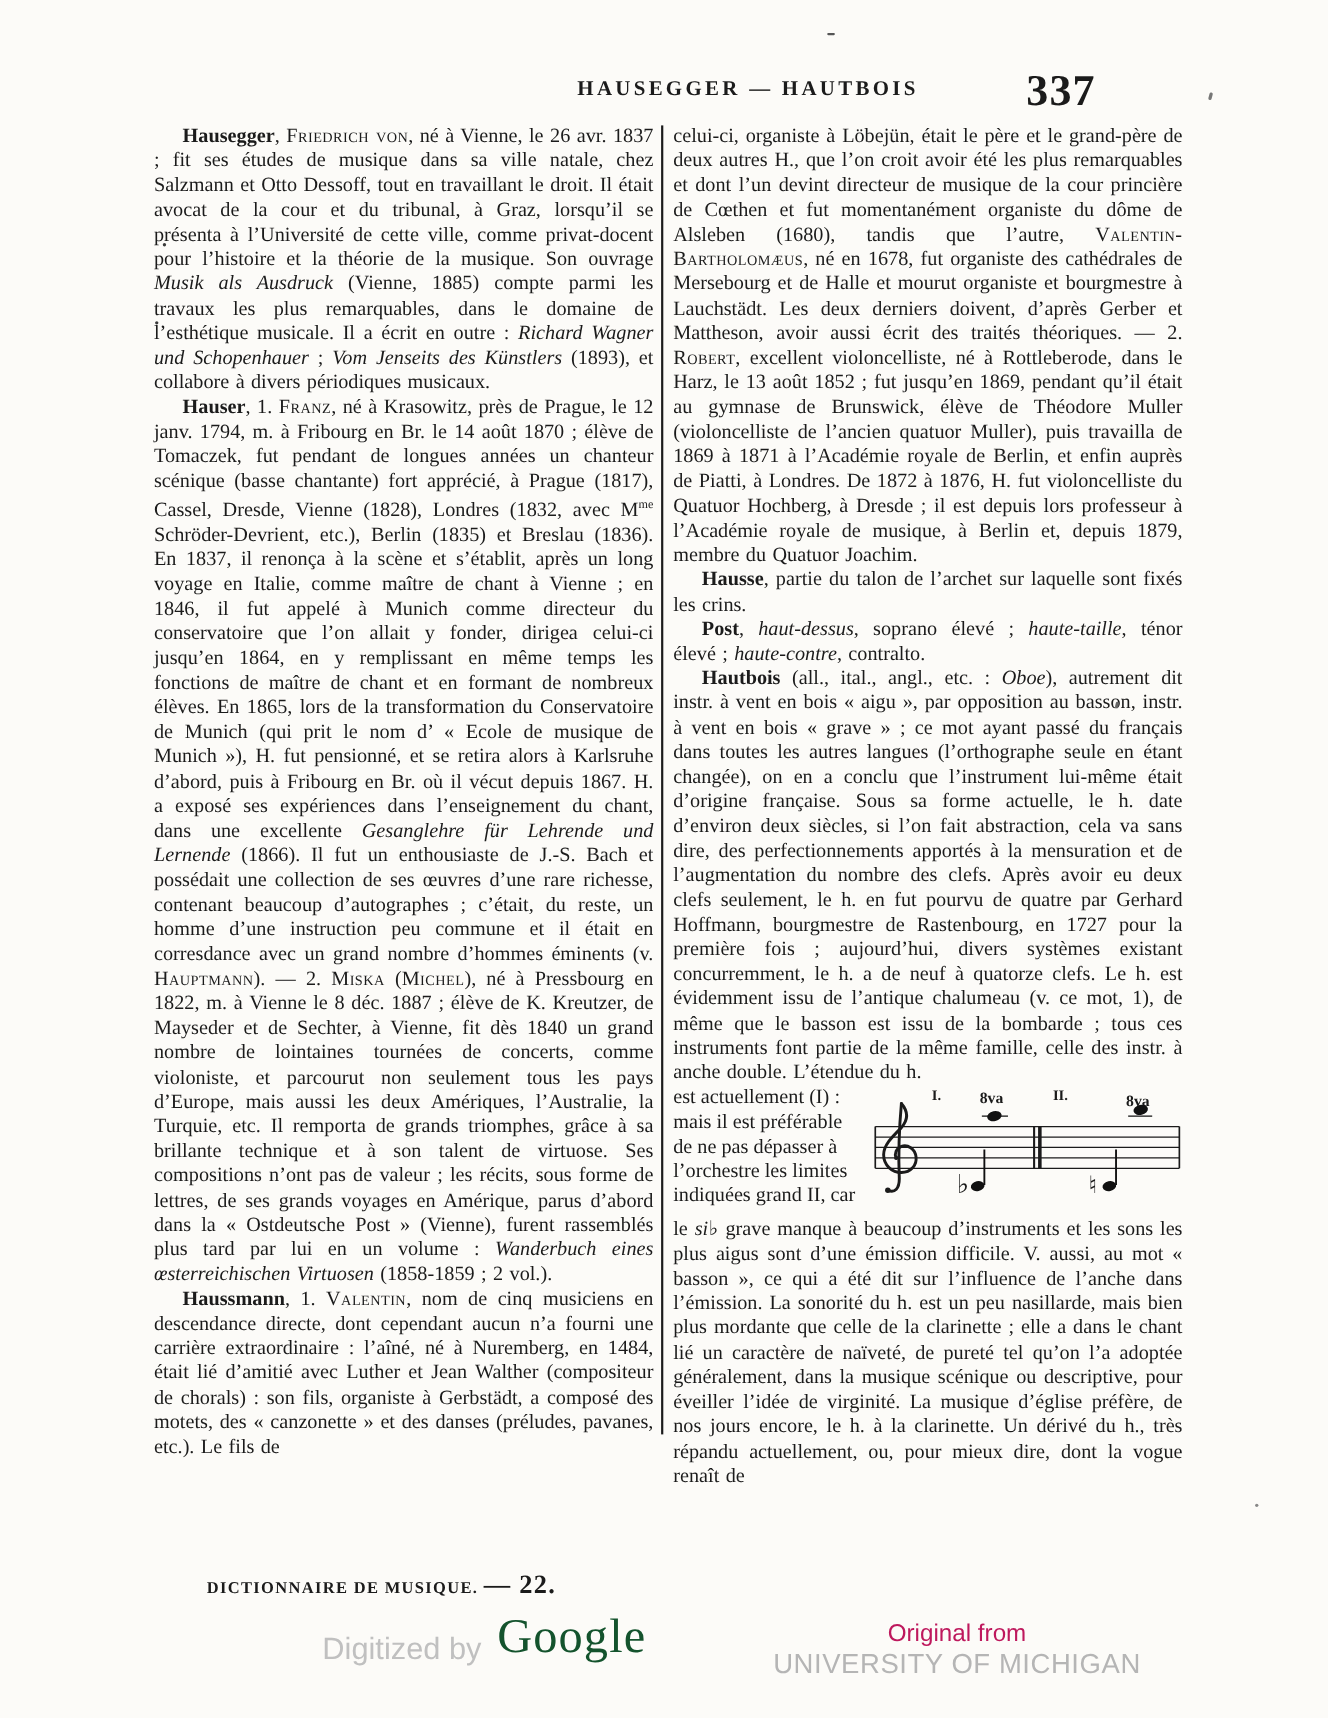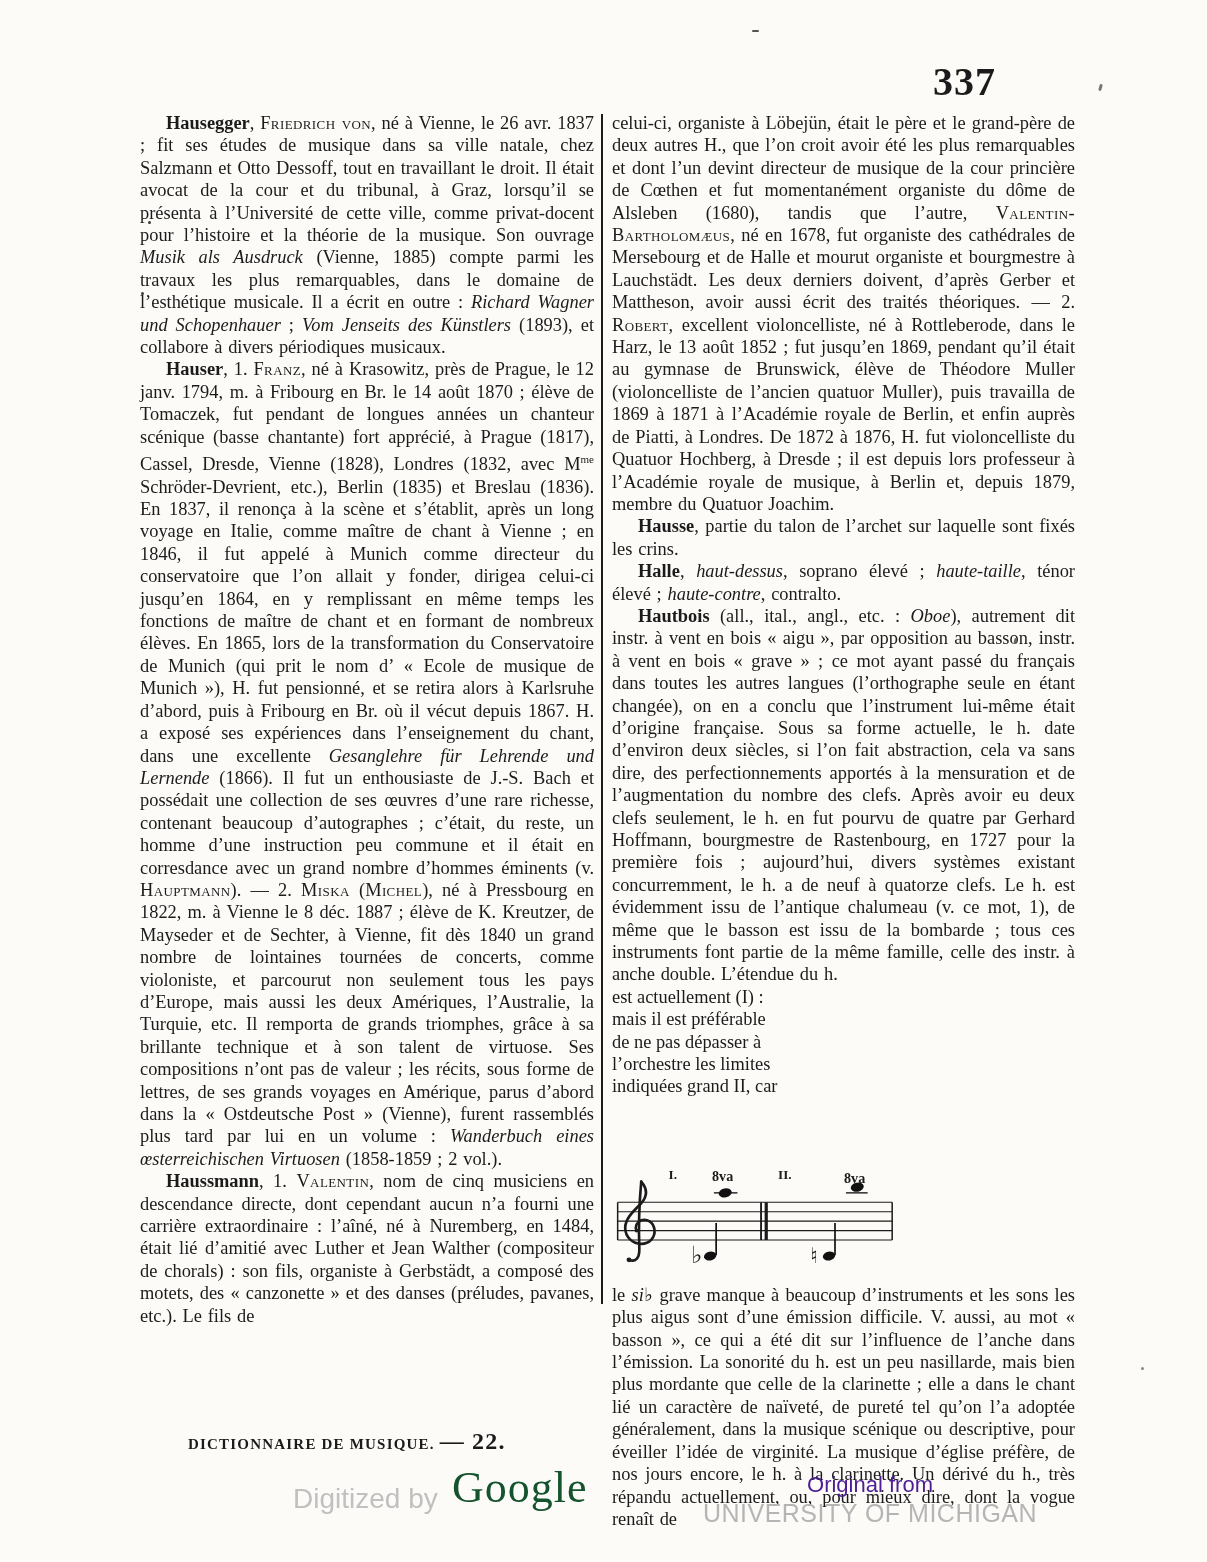--- a/index.html
+++ b/index.html
@@ -28,70 +28,71 @@
     margin:0;text-align:justify;text-indent:26px;
     font-size:18.4px;line-height:22.4px;word-spacing:1.2px;
   }
   .para.no-indent{text-indent:0;}
   .run-n{}
   .run-b{font-weight:bold;}
   .run-i{font-style:italic;}
   .run-sc{font-variant:small-caps;letter-spacing:0.4px;}
   .run-sup{font-size:0.6em;vertical-align:super;}
   
-  .figure-row{display:flex;align-items:flex-start;gap:6px;margin:0;flex-direction:column;}
+  .figure-row{display:flex;align-items:flex-start;gap:6px;margin:0;}
   .wrap-lines{flex:0 0 172px;font-size:18.4px;line-height:22.4px;}
   .wrap-line{white-space:nowrap;}
   .music-figure{flex:1 1 auto;margin-top:0px;}
   
   .footer-signature{
     position:absolute;left:188px;top:1428px;
     font-size:15px;font-weight:bold;letter-spacing:1.2px;
   }
   .footer-signature .sig-num{font-size:24px;}
   .wm{color:#b3b3b3;font-family:"Liberation Sans","DejaVu Sans",sans-serif;}
   .wm-digitized{
     position:absolute;left:293px;top:1483px;font-size:28px;color:#c0c0c0;
   }
   .wm-google{
     position:absolute;left:452px;top:1462px;font-size:44px;color:#14532d;
     font-family:"Liberation Serif","DejaVu Serif",serif;letter-spacing:1px;
   }
   .wm-right{
     position:absolute;left:660px;top:1472px;width:420px;text-align:center;
   }
-  .wm-original{font-size:22px;color:#4c1d95;display:block;line-height:26px;}
+  .wm-original{font-size:22px;color:#be185d;display:block;line-height:26px;}
   .wm-university{font-size:25px;color:#b5b5b5;display:block;line-height:30px;letter-spacing:0.5px;}
   
   .artifact{position:absolute;background:#3a3a3a;border-radius:50%;}
   .a1{left:148px;top:221px;width:3px;height:3px;}
   .a2{left:141px;top:292px;width:3px;height:3px;}
   .a3{left:752px;top:30px;width:7px;height:2px;border-radius:1px;background:#555;}
   .a4{left:1099px;top:84px;width:3px;height:7px;border-radius:2px;background:#777;transform:rotate(15deg);}
   .a5{left:1014px;top:638px;width:3px;height:6px;border-radius:2px;background:#666;transform:rotate(12deg);}
   .a6{left:1141px;top:1367px;width:3px;height:3px;background:#888;}
 </style>
 </head>
 <body>
 
 <div class="page">
 
+  <div class="running-head">HAUSEGGER — HAUTBOIS</div>
   <div class="page-number">337</div>
 
   <div class="divider"></div>
 
   <div class="column left">
       <p class="para"><span class="run-b">Hausegger</span><span class="run-n">, </span><span class="run-sc">Friedrich von</span><span class="run-n">, né à Vienne, le 26 avr. 1837 ; fit ses études de musique dans sa ville natale, chez Salzmann et Otto Dessoff, tout en travaillant le droit. Il était avocat de la cour et du tribunal, à Graz, lorsqu’il se présenta à l’Université de cette ville, comme privat-docent pour l’histoire et la théorie de la musique. Son ouvrage </span><span class="run-i">Musik als Ausdruck</span><span class="run-n"> (Vienne, 1885) compte parmi les travaux les plus remarquables, dans le domaine de l’esthétique musicale. Il a écrit en outre : </span><span class="run-i">Richard Wagner und Schopenhauer</span><span class="run-n"> ; </span><span class="run-i">Vom Jenseits des Künstlers</span><span class="run-n"> (1893), et collabore à divers périodiques musicaux.</span></p>
       <p class="para"><span class="run-b">Hauser</span><span class="run-n">, 1. </span><span class="run-sc">Franz</span><span class="run-n">, né à Krasowitz, près de Prague, le 12 janv. 1794, m. à Fribourg en Br. le 14 août 1870 ; élève de Tomaczek, fut pendant de longues années un chanteur scénique (basse chantante) fort apprécié, à Prague (1817), Cassel, Dresde, Vienne (1828), Londres (1832, avec M</span><span class="run-sup">me</span><span class="run-n"> Schröder-Devrient, etc.), Berlin (1835) et Breslau (1836). En 1837, il renonça à la scène et s’établit, après un long voyage en Italie, comme maître de chant à Vienne ; en 1846, il fut appelé à Munich comme directeur du conservatoire que l’on allait y fonder, dirigea celui-ci jusqu’en 1864, en y remplissant en même temps les fonctions de maître de chant et en formant de nombreux élèves. En 1865, lors de la transformation du Conservatoire de Munich (qui prit le nom d’ « Ecole de musique de Munich »), H. fut pensionné, et se retira alors à Karlsruhe d’abord, puis à Fribourg en Br. où il vécut depuis 1867. H. a exposé ses expériences dans l’enseignement du chant, dans une excellente </span><span class="run-i">Gesanglehre für Lehrende und Lernende</span><span class="run-n"> (1866). Il fut un enthousiaste de J.-S. Bach et possédait une collection de ses œuvres d’une rare richesse, contenant beaucoup d’autographes ; c’était, du reste, un homme d’une instruction peu commune et il était en corresdance avec un grand nombre d’hommes éminents (v. </span><span class="run-sc">Hauptmann</span><span class="run-n">). — 2. </span><span class="run-sc">Miska</span><span class="run-n"> (</span><span class="run-sc">Michel</span><span class="run-n">), né à Pressbourg en 1822, m. à Vienne le 8 déc. 1887 ; élève de K. Kreutzer, de Mayseder et de Sechter, à Vienne, fit dès 1840 un grand nombre de lointaines tournées de concerts, comme violoniste, et parcourut non seulement tous les pays d’Europe, mais aussi les deux Amériques, l’Australie, la Turquie, etc. Il remporta de grands triomphes, grâce à sa brillante technique et à son talent de virtuose. Ses compositions n’ont pas de valeur ; les récits, sous forme de lettres, de ses grands voyages en Amérique, parus d’abord dans la « Ostdeutsche Post » (Vienne), furent rassemblés plus tard par lui en un volume : </span><span class="run-i">Wanderbuch eines œsterreichischen Virtuosen</span><span class="run-n"> (1858-1859 ; 2 vol.).</span></p>
       <p class="para"><span class="run-b">Haussmann</span><span class="run-n">, 1. </span><span class="run-sc">Valentin</span><span class="run-n">, nom de cinq musiciens en descendance directe, dont cependant aucun n’a fourni une carrière extraordinaire : l’aîné, né à Nuremberg, en 1484, était lié d’amitié avec Luther et Jean Walther (compositeur de chorals) : son fils, organiste à Gerbstädt, a composé des motets, des « canzonette » et des danses (préludes, pavanes, etc.). Le fils de</span></p>
     </div>
   <div class="column right">
       <p class="para no-indent"><span class="run-n">celui-ci, organiste à Löbejün, était le père et le grand-père de deux autres H., que l’on croit avoir été les plus remarquables et dont l’un devint directeur de musique de la cour princière de Cœthen et fut momentanément organiste du dôme de Alsleben (1680), tandis que l’autre, </span><span class="run-sc">Valentin-Bartholomæus</span><span class="run-n">, né en 1678, fut organiste des cathédrales de Mersebourg et de Halle et mourut organiste et bourgmestre à Lauchstädt. Les deux derniers doivent, d’après Gerber et Mattheson, avoir aussi écrit des traités théoriques. — 2. </span><span class="run-sc">Robert</span><span class="run-n">, excellent violoncelliste, né à Rottleberode, dans le Harz, le 13 août 1852 ; fut jusqu’en 1869, pendant qu’il était au gymnase de Brunswick, élève de Théodore Muller (violoncelliste de l’ancien quatuor Muller), puis travailla de 1869 à 1871 à l’Académie royale de Berlin, et enfin auprès de Piatti, à Londres. De 1872 à 1876, H. fut violoncelliste du Quatuor Hochberg, à Dresde ; il est depuis lors professeur à l’Académie royale de musique, à Berlin et, depuis 1879, membre du Quatuor Joachim.</span></p>
       <p class="para"><span class="run-b">Hausse</span><span class="run-n">, partie du talon de l’archet sur laquelle sont fixés les crins.</span></p>
-      <p class="para"><span class="run-b">Halle</span><span class="run-n">, </span><span class="run-i">haut-dessus</span><span class="run-n">, soprano élevé ; </span><span class="run-i">haute-taille</span><span class="run-n">, ténor élevé ; </span><span class="run-i">haute-contre</span><span class="run-n">, contralto.</span></p>
+      <p class="para"><span class="run-b">Post</span><span class="run-n">, </span><span class="run-i">haut-dessus</span><span class="run-n">, soprano élevé ; </span><span class="run-i">haute-taille</span><span class="run-n">, ténor élevé ; </span><span class="run-i">haute-contre</span><span class="run-n">, contralto.</span></p>
       <p class="para"><span class="run-b">Hautbois</span><span class="run-n"> (all., ital., angl., etc. : </span><span class="run-i">Oboe</span><span class="run-n">), autrement dit instr. à vent en bois « aigu », par opposition au basson, instr. à vent en bois « grave » ; ce mot ayant passé du français dans toutes les autres langues (l’orthographe seule en étant changée), on en a conclu que l’instrument lui-même était d’origine française. Sous sa forme actuelle, le h. date d’environ deux siècles, si l’on fait abstraction, cela va sans dire, des perfectionnements apportés à la mensuration et de l’augmentation du nombre des clefs. Après avoir eu deux clefs seulement, le h. en fut pourvu de quatre par Gerhard Hoffmann, bourgmestre de Rastenbourg, en 1727 pour la première fois ; aujourd’hui, divers systèmes existant concurremment, le h. a de neuf à quatorze clefs. Le h. est évidemment issu de l’antique chalumeau (v. ce mot, 1), de même que le basson est issu de la bombarde ; tous ces instruments font partie de la même famille, celle des instr. à anche double. L’étendue du h.</span></p>
       <div id="figure-block" class="figure-row">
     <div class="wrap-lines">
           <div class="wrap-line">est actuellement (I) :</div>
           <div class="wrap-line">mais il est préférable</div>
           <div class="wrap-line">de ne pas dépasser à</div>
           <div class="wrap-line">l’orchestre les limites</div>
           <div class="wrap-line">indiquées grand II, car</div>
         </div>
     <svg class="music-figure" width="283" height="120" viewBox="0 0 300 126" xmlns="http://www.w3.org/2000/svg">

